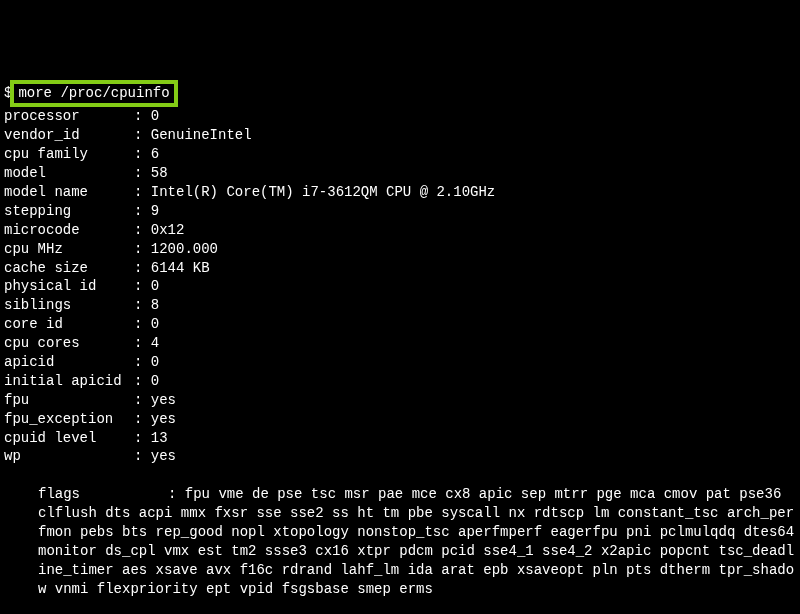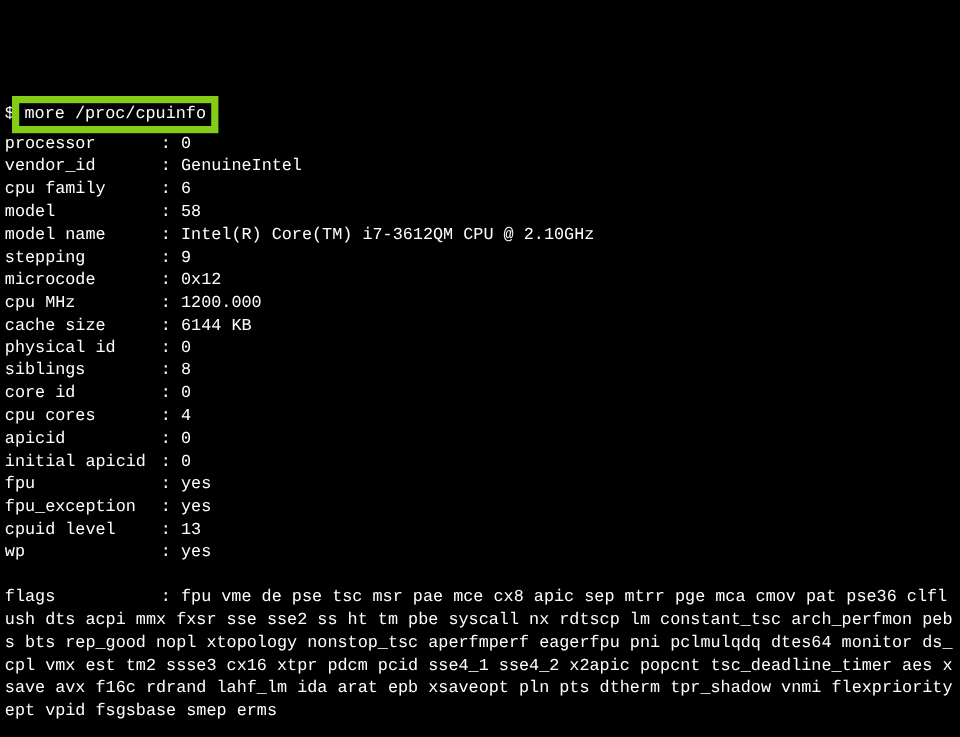--- a/index.html
+++ b/index.html
@@ -19,21 +19,21 @@
       overflow: hidden;
       white-space: pre;
     }
     .cmd-line {
       display: inline-block;
     }
     .prompt {
       display: inline;
     }
     .cmd-box {
-      border: 6px solid #84cc16;
+      border: 4px solid #84cc16;
       padding: 0 4px 1px 4px;
       display: inline-block;
       margin-left: -2px;
     }
     .row {
       display: block;
     }
     .key {
       display: inline-block;
       min-width: 130px;
@@ -41,20 +41,21 @@
     .sep {
       display: inline;
     }
     .val {
       display: inline;
     }
     .wrap-block {
       white-space: pre-wrap;
       word-break: break-all;
       max-width: 792px;
+      margin-left: 34px;
     }
   </style>
 </head>
 <body>
 
 
 
 <div class="cmd-line"><span class="prompt">$</span><span class="cmd-box"><span>more /proc/cpuinfo</span></span></div>
 <div id="rows-container"><div class="row"><span class="key">processor</span><span class="sep">: </span><span class="val">0</span></div><div class="row"><span class="key">vendor_id</span><span class="sep">: </span><span class="val">GenuineIntel</span></div><div class="row"><span class="key">cpu family</span><span class="sep">: </span><span class="val">6</span></div><div class="row"><span class="key">model</span><span class="sep">: </span><span class="val">58</span></div><div class="row"><span class="key">model name</span><span class="sep">: </span><span class="val">Intel(R) Core(TM) i7-3612QM CPU @ 2.10GHz</span></div><div class="row"><span class="key">stepping</span><span class="sep">: </span><span class="val">9</span></div><div class="row"><span class="key">microcode</span><span class="sep">: </span><span class="val">0x12</span></div><div class="row"><span class="key">cpu MHz</span><span class="sep">: </span><span class="val">1200.000</span></div><div class="row"><span class="key">cache size</span><span class="sep">: </span><span class="val">6144 KB</span></div><div class="row"><span class="key">physical id</span><span class="sep">: </span><span class="val">0</span></div><div class="row"><span class="key">siblings</span><span class="sep">: </span><span class="val">8</span></div><div class="row"><span class="key">core id</span><span class="sep">: </span><span class="val">0</span></div><div class="row"><span class="key">cpu cores</span><span class="sep">: </span><span class="val">4</span></div><div class="row"><span class="key">apicid</span><span class="sep">: </span><span class="val">0</span></div><div class="row"><span class="key">initial apicid</span><span class="sep">: </span><span class="val">0</span></div><div class="row"><span class="key">fpu</span><span class="sep">: </span><span class="val">yes</span></div><div class="row"><span class="key">fpu_exception</span><span class="sep">: </span><span class="val">yes</span></div><div class="row"><span class="key">cpuid level</span><span class="sep">: </span><span class="val">13</span></div><div class="row"><span class="key">wp</span><span class="sep">: </span><span class="val">yes</span></div></div>
 <div class="wrap-block"><span class="key">flags</span><span>: fpu vme de pse tsc msr pae mce cx8 apic sep mtrr pge mca cmov pat pse36 clflush dts acpi mmx fxsr sse sse2 ss ht tm pbe syscall nx rdtscp lm constant_tsc arch_perfmon pebs bts rep_good nopl xtopology nonstop_tsc aperfmperf eagerfpu pni pclmulqdq dtes64 monitor ds_cpl vmx est tm2 ssse3 cx16 xtpr pdcm pcid sse4_1 sse4_2 x2apic popcnt tsc_deadline_timer aes xsave avx f16c rdrand lahf_lm ida arat epb xsaveopt pln pts dtherm tpr_shadow vnmi flexpriority ept vpid fsgsbase smep erms</span></div>

